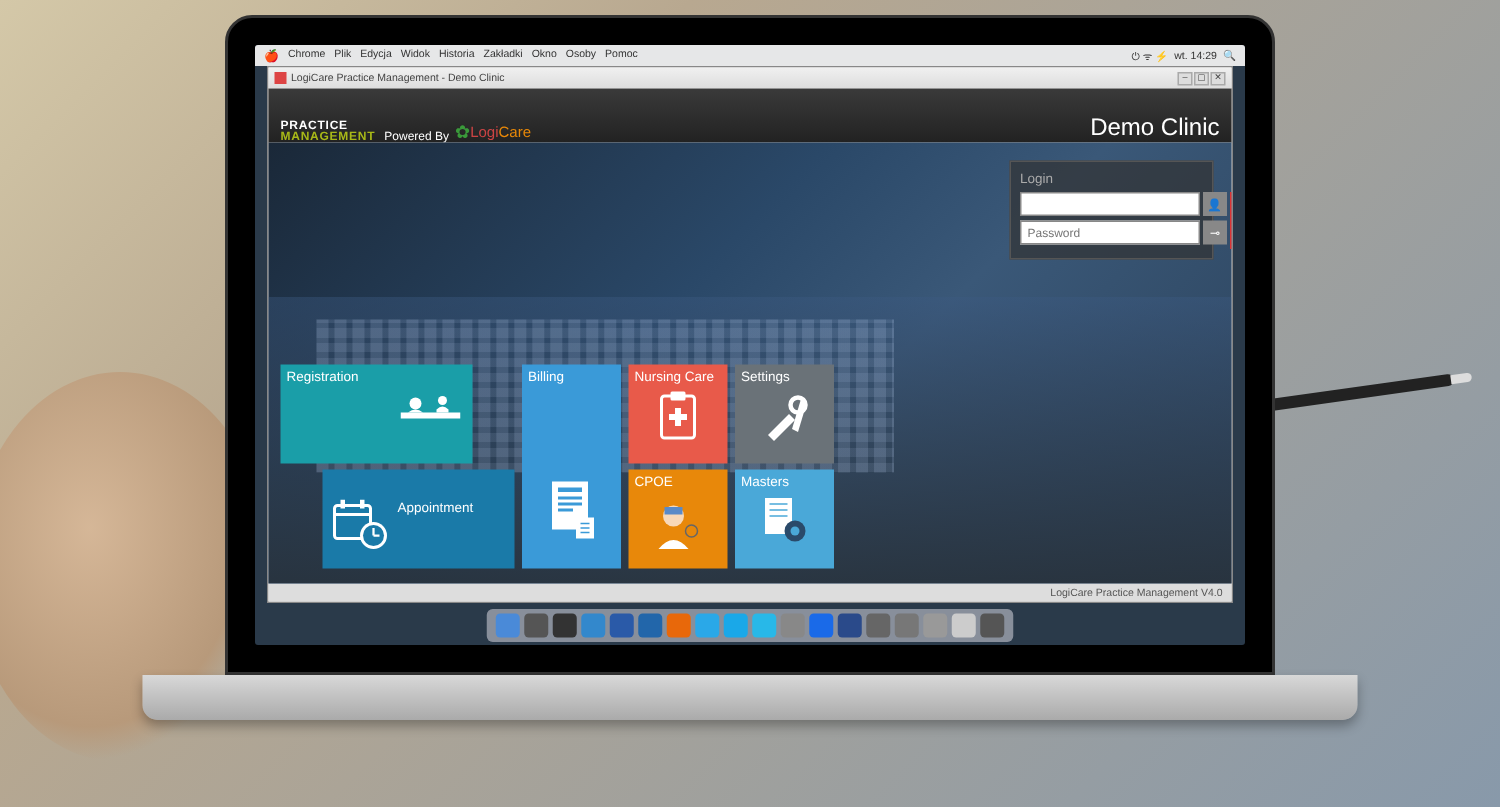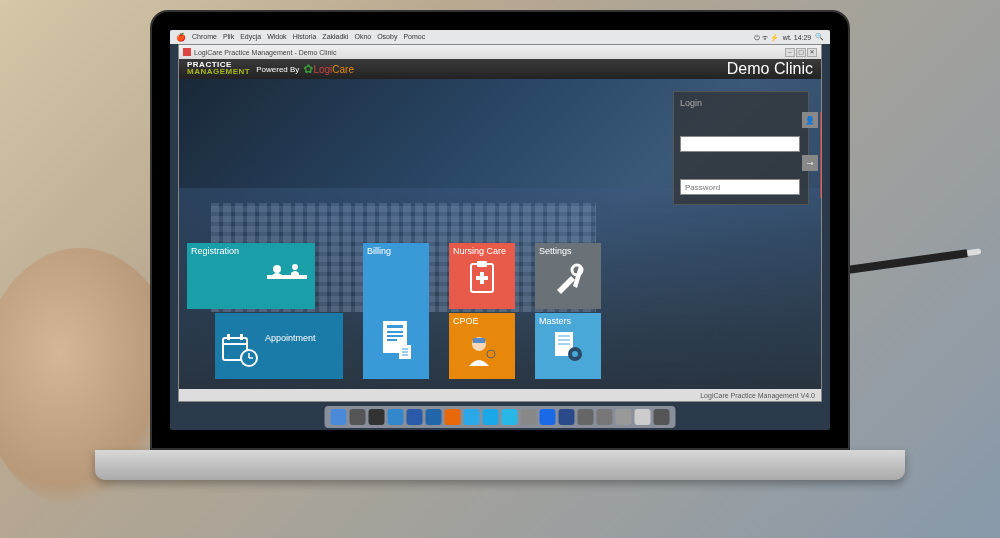--- a/index.html
+++ b/index.html
@@ -18,47 +18,47 @@
 .apple { font-size: 8px; }
 
 
 .app-window { position: absolute; top: 14px; left: 8px; right: 8px; bottom: 28px; background: #fff; border: 1px solid #888; display: flex; flex-direction: column; }
 .titlebar { height: 14px; background: linear-gradient(#f0f0f0, #ddd); display: flex; align-items: center; padding: 0 4px; font-size: 7px; color: #444; }
 .titlebar .ico { width: 8px; height: 8px; background: #d44; margin-right: 3px; }
 .titlebar .winbtns { margin-left: auto; display: flex; gap: 1px; }
 .titlebar .winbtns span { width: 10px; height: 9px; background: #ddd; border: 1px solid #aaa; font-size: 6px; text-align: center; line-height: 7px; }
 
 
-.app-header { height: 20px; background: linear-gradient(#3a3a3a, #222); display: flex; align-items: center; padding: 0 8px; color: #fff; }
+.app-header { height: 36px; background: linear-gradient(#3a3a3a, #222); display: flex; align-items: flex-end; padding: 0 8px; color: #fff; }
 .brand-practice { font-size: 8px; font-weight: bold; line-height: 0.85; letter-spacing: 0.5px; }
 .brand-mgmt { color: #a8b818; }
 .powered { font-size: 8px; margin-left: 6px; }
 .logo { margin-left: 4px; display: flex; align-items: center; font-size: 10px; }
 .logo .leaf { color: #3a9a3a; font-size: 12px; }
 .logo .logi { color: #c44; } .logo .care { color: #e88808; }
 .clinic-name { margin-left: auto; font-size: 16px; font-weight: 300; }
 
 
 .content { flex: 1; position: relative; background: linear-gradient(135deg, #1a2838 0%, #2a4868 40%, #3a5878 60%, #2a4058 100%); overflow: hidden; }
 .building { position: absolute; inset: 0; }
 .building::before { content: ''; position: absolute; top: 35%; left: 0; right: 0; bottom: 0; background: linear-gradient(180deg, rgba(60,90,130,0.4) 0%, rgba(40,50,60,0.9) 100%); }
 .building-grid { position: absolute; top: 40%; left: 5%; width: 60%; height: 35%; background: repeating-linear-gradient(90deg, rgba(200,220,255,0.15) 0 8px, transparent 8px 12px), repeating-linear-gradient(0deg, rgba(200,220,255,0.1) 0 6px, transparent 6px 10px); }
 
 
 .login-panel { position: absolute; top: 12px; right: 12px; width: 136px; background: rgba(50,50,50,0.7); border: 1px solid #555; padding: 6px; }
 .login-title { color: #aaa; font-size: 9px; margin-bottom: 4px; }
 .login-row { display: flex; gap: 2px; margin-bottom: 3px; }
-.login-row input { flex: 1; height: 16px; font-size: 8px; padding: 0 4px; border: 1px solid #888; background: #fff; margin-top: 24px; }
+.login-row input { flex: 1; height: 16px; font-size: 8px; padding: 0 4px; border: 1px solid #888; background: #fff; }
 .login-row .suffix { width: 16px; height: 16px; background: #888; display: flex; align-items: center; justify-content: center; color: #fff; font-size: 8px; }
 .login-btn { width: 20px; background: #d33; display: flex; align-items: center; justify-content: center; color: #fff; font-size: 9px; align-self: stretch; }
 .login-flex { display: flex; gap: 2px; }
 .login-fields { flex: 1; }
 
 
-.tiles { position: absolute; bottom: 10px; left: 8px; display: flex; gap: 20px; }
+.tiles { position: absolute; bottom: 10px; left: 8px; display: flex; gap: 5px; }
 .tile { color: #fff; font-size: 9px; padding: 4px; position: relative; cursor: pointer; }
 .tile-lg { width: 128px; height: 66px; }
 .tile-md { width: 66px; height: 136px; }
 .tile-sm { width: 66px; height: 66px; }
 .tile-label { position: absolute; top: 3px; left: 4px; }
 .tile-icon { position: absolute; font-size: 26px; }
 .col { display: flex; flex-direction: column; gap: 4px; }
 
 .t-reg { background: #1a9ea8; }
 .t-reg .tile-icon { right: 8px; top: 18px; }

